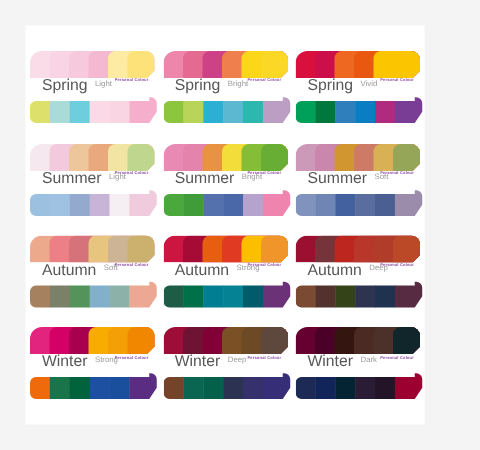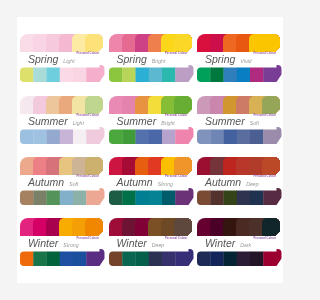--- a/index.html
+++ b/index.html
@@ -4,21 +4,21 @@
 <title>Seasonal Colour Palettes</title>
 <style>
   html,body{margin:0;padding:0;}
   body{width:300px;height:300px;background:#f4f4f4;
        font-family:"Liberation Sans",sans-serif;overflow:hidden;}
   #panel{position:absolute;left:17px;top:17px;width:266px;height:266px;background:#fff;}
   .grid{position:absolute;left:0;top:0;width:266px;height:266px;}
   .card{position:absolute;width:83px;height:48px;}
   .card>svg{position:absolute;left:0;top:0;display:block;}
   .txt{position:absolute;left:0;top:18px;width:78px;height:15.4px;
-       display:flex;align-items:center;padding-left:8px;box-sizing:border-box;font-style:italic;}
+       display:flex;padding-left:8px;box-sizing:border-box;}
   .season{font-size:10.5px;color:#575757;line-height:1;letter-spacing:0px;}
   .variant{font-size:5.2px;color:#9a9a9a;line-height:1;margin-left:5px;
            position:relative;top:2px;}
   .brand{position:absolute;right:4px;top:18.8px;font-size:2.7px;color:#8e4fa3;
          font-weight:bold;letter-spacing:0.12px;white-space:nowrap;}
 </style>
 </head>
 <body>
 
 <div id="panel">

